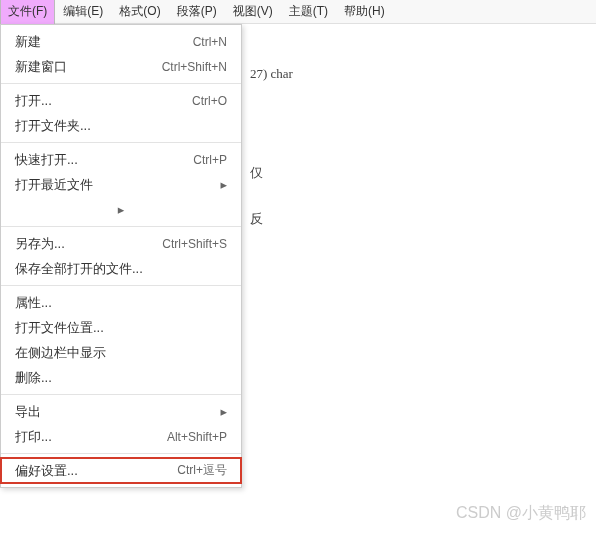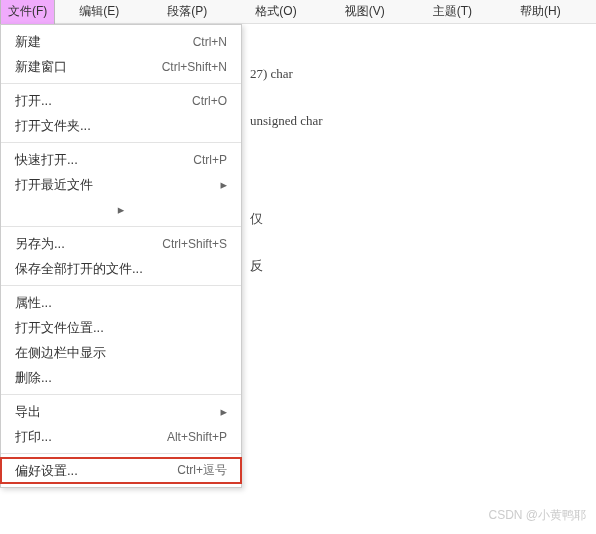--- a/index.html
+++ b/index.html
@@ -1,45 +1,44 @@
 <!DOCTYPE html>
 <html><head>
 <meta charset="utf-8">
 <style>
 * { box-sizing: border-box; margin: 0; padding: 0; }
 body { font-family: "Microsoft YaHei", sans-serif; font-size: 13px; color: #333; background: #fff; width: 596px; height: 534px; overflow: hidden; position: relative; }
 .menubar { display: flex; height: 24px; align-items: center; border-bottom: 1px solid #e0e0e0; background: #f8f8f8; }
-.menubar-item { padding: 3px 24px; font-size: 12px; cursor: default; }
+.menubar-item { padding: 3px 8px; font-size: 12px; cursor: default; }
 .menubar-item.active { background: #f0abfc; border: 1px solid #bbb; padding: 10px 7px; }
 .dropdown { position: absolute; left: 0; top: 24px; width: 242px; background: #fff; border: 1px solid #ccc; box-shadow: 2px 2px 5px rgba(0,0,0,0.15); padding: 4px 0; }
 .menu-item { display: flex; justify-content: center; align-items: center; padding: 4px 14px; height: 25px; font-size: 13px; color: #333; }
 .menu-item .lbl { flex: 1; }
 .menu-item .sc { color: #666; font-size: 12px; }
 .menu-item .arrow { color: #666; }
 .sep { height: 1px; background: #e3e3e3; margin: 4px 0; }
 .menu-item.hl { outline: 2px solid #d43b2a; outline-offset: -1px; }
 .bg { position: absolute; left: 250px; top: 60px; color: #444; font-size: 13px; line-height: 2.2; font-family: Liberation Serif, serif; }
-.watermark { position: absolute; right: 10px; bottom: 10px; color: #ccc; font-size: 12px; }
+.watermark { position: absolute; right: 10px; bottom: 10px; color: #ccc; font-size: 16px; }
 </style>
 </head>
 <body>
 
 <div class="menubar">
   <div class="menubar-item active">文件(F)</div>
   <div class="menubar-item">编辑(E)</div>
+  <div class="menubar-item">格式(O)</div>
   <div class="menubar-item">段落(P)</div>
-  <div class="menubar-item">格式(O)</div>
   <div class="menubar-item">视图(V)</div>
   <div class="menubar-item">主题(T)</div>
   <div class="menubar-item">帮助(H)</div>
 </div>
 
 <div class="bg">
   <div>27)    char</div>
-  <div style="margin-top:18px">unsigned char</div>
   <div style="margin-top:70px">仅</div>
   <div style="margin-top:18px">反</div>
 </div>
 
 <div class="dropdown">
   <div class="menu-item">
       <span class="lbl">新建</span>
       <span class="sc">Ctrl+N</span>
     </div>
   <div class="menu-item">

